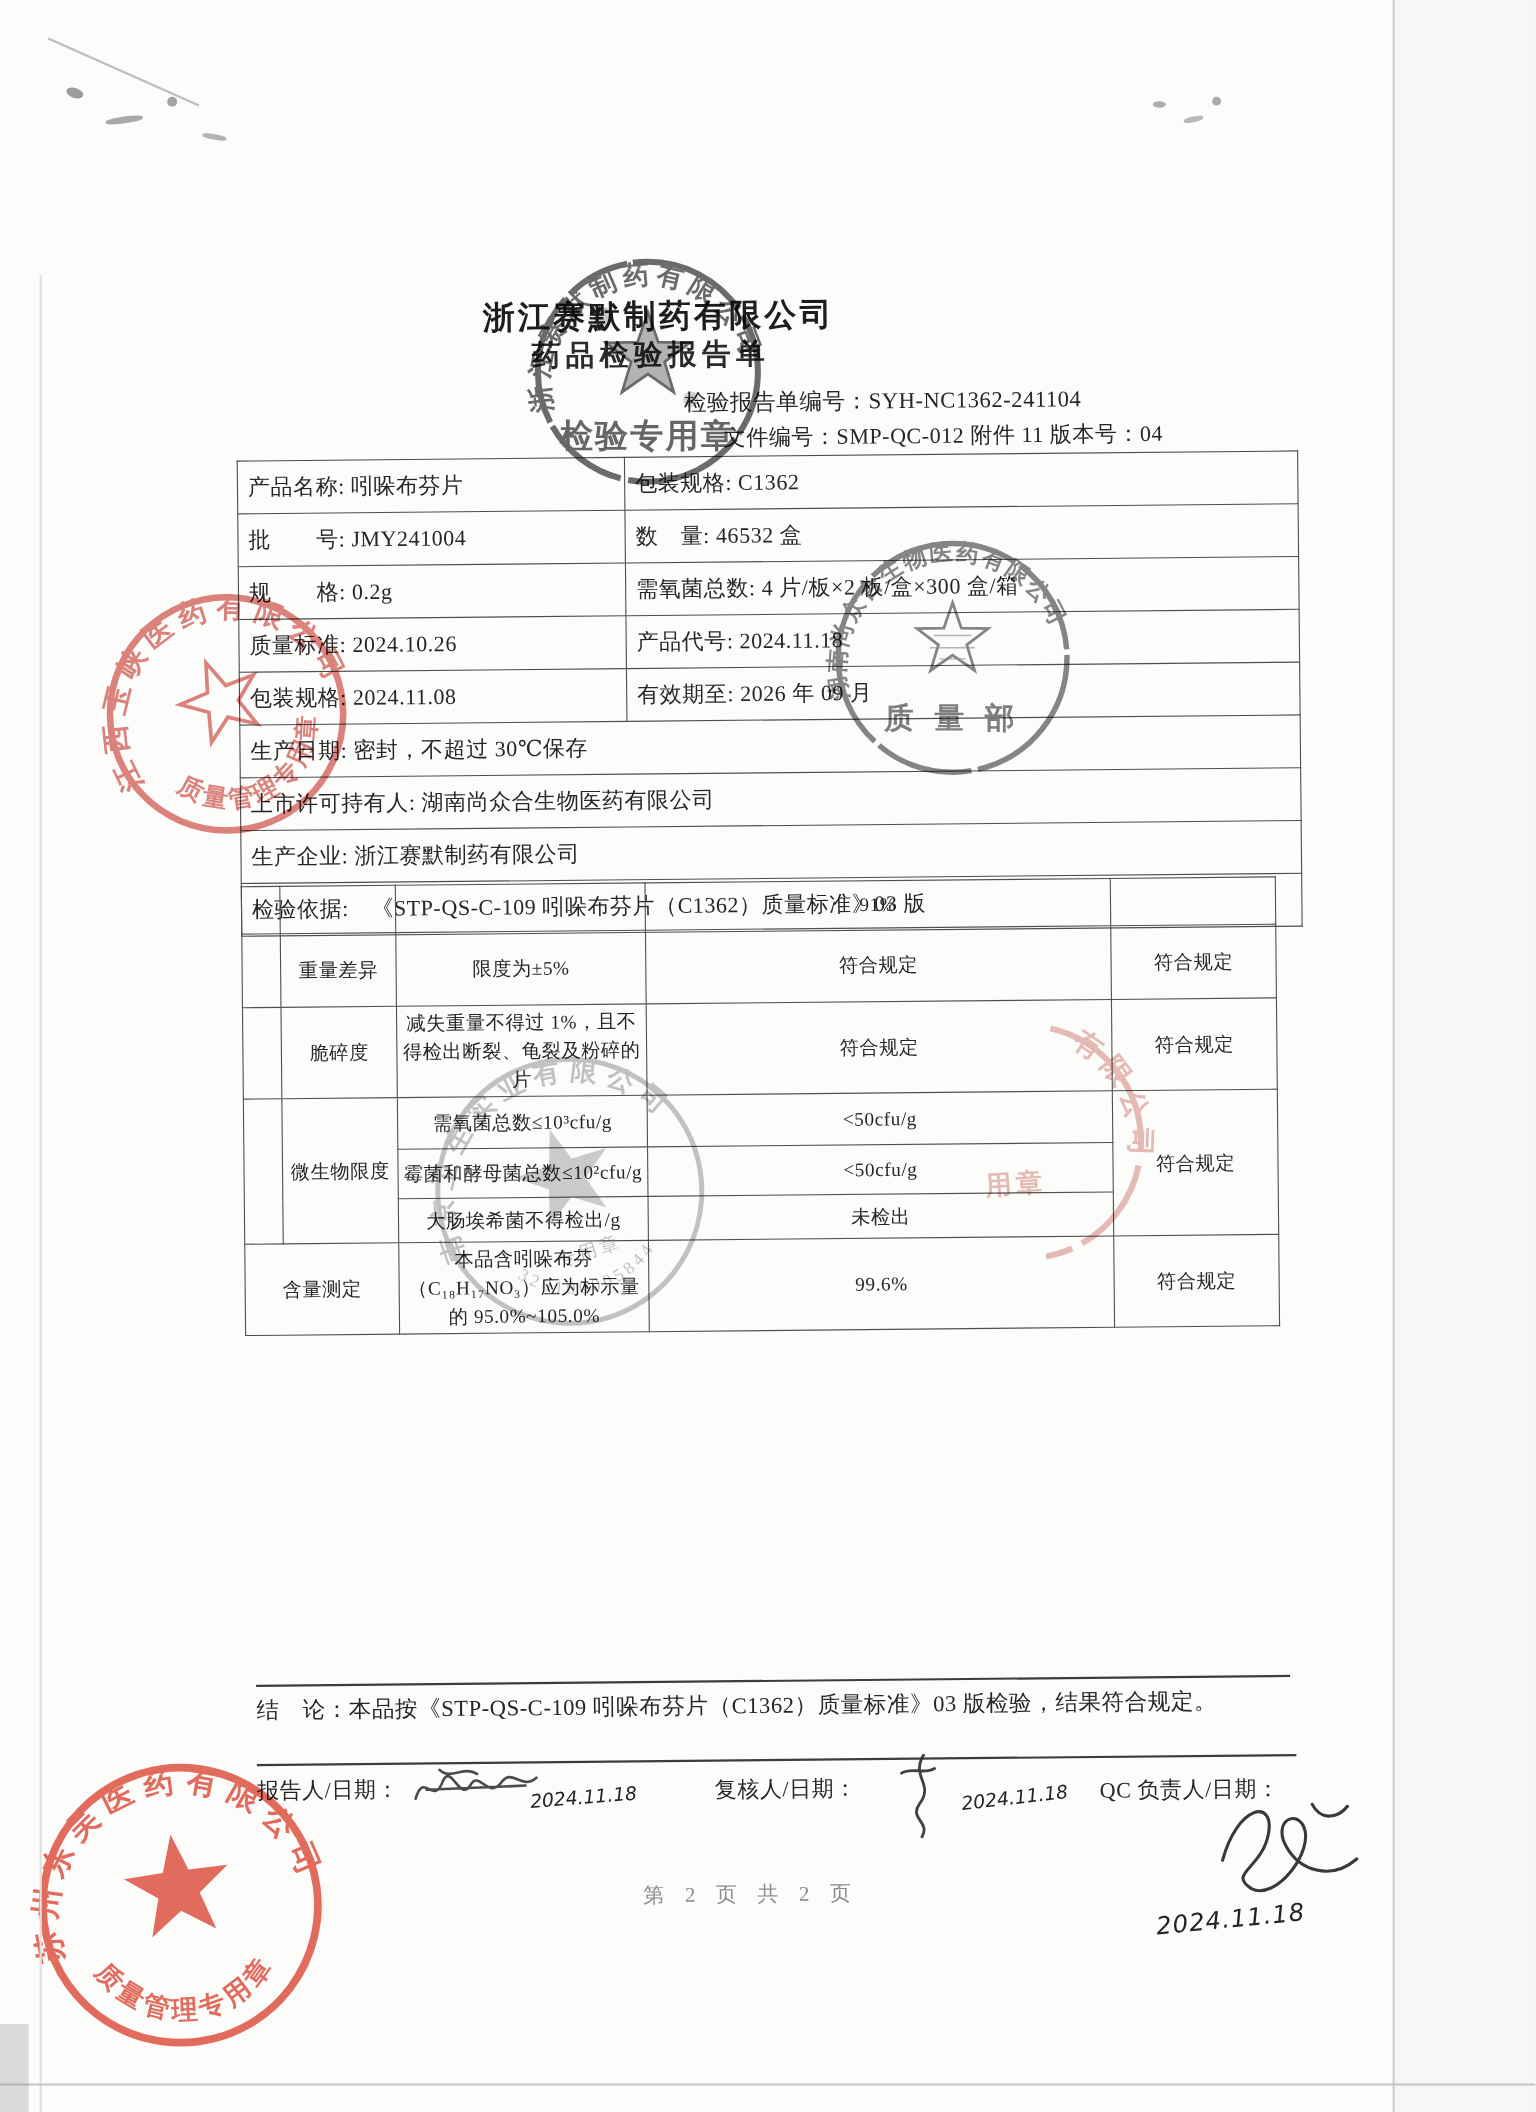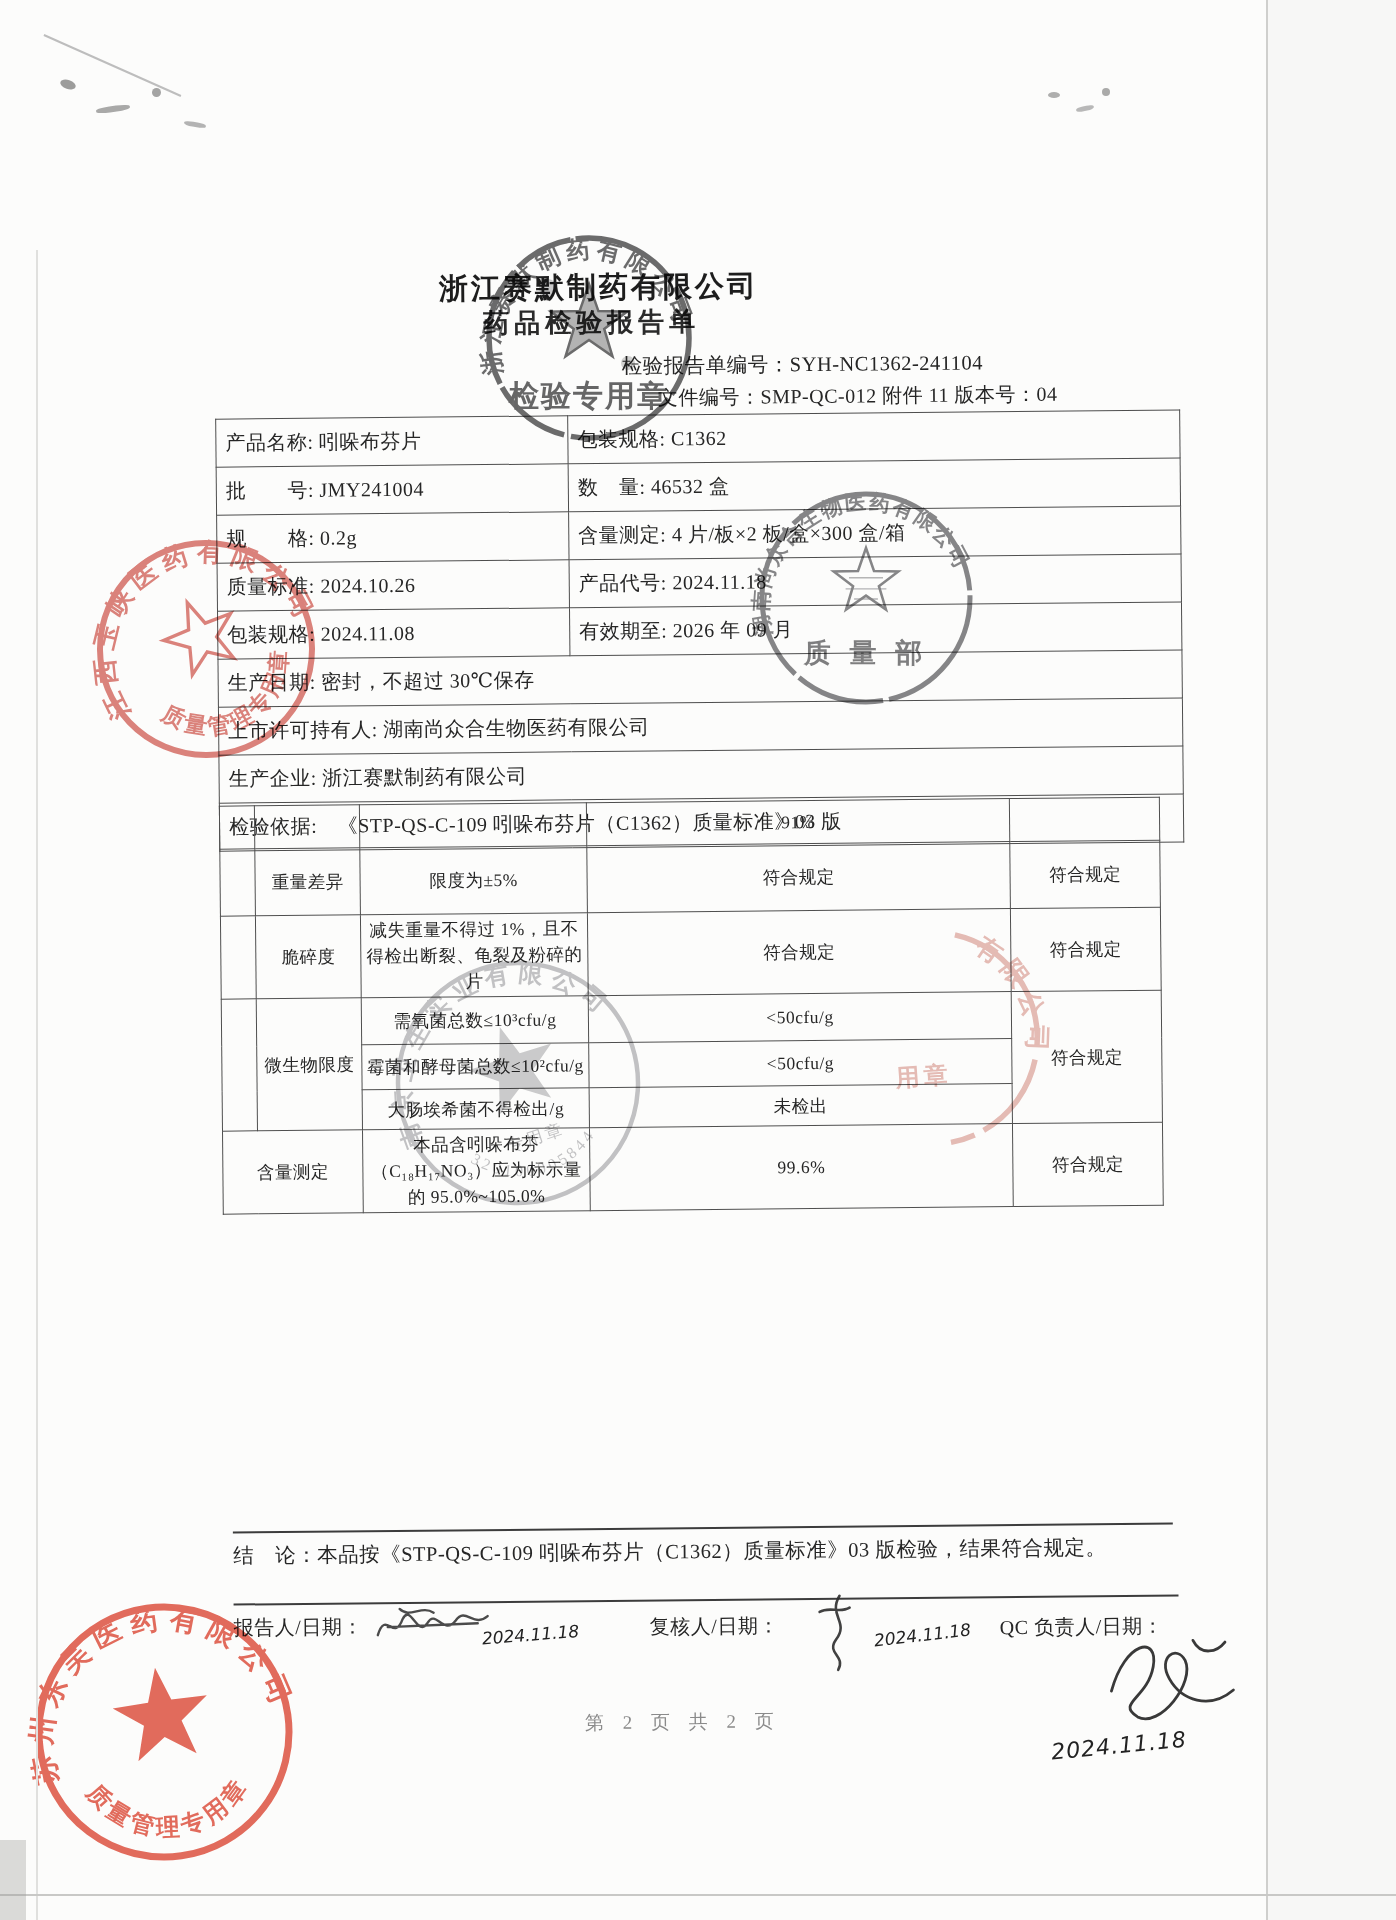--- a/index.html
+++ b/index.html
@@ -55,21 +55,21 @@
           <tr>
         <td><span class="lbl">产品名称:</span> <span>吲哚布芬片</span></td>
         <td><span class="lbl">包装规格:</span> <span>C1362</span></td>
       </tr>
       <tr>
         <td><span class="lbl">批　　号:</span> <span>JMY241004</span></td>
         <td><span class="lbl">数　量:</span> <span>46532 盒</span></td>
       </tr>
       <tr>
         <td><span class="lbl">规　　格:</span> <span>0.2g</span></td>
-        <td><span class="lbl">含量测定:</span> <span>4 片/板×2 板/盒×300 盒/箱</span></td>
+        <td><span class="lbl">需氧菌总数:</span> <span>4 片/板×2 板/盒×300 盒/箱</span></td>
       </tr>
       <tr>
         <td><span class="lbl">质量标准:</span> <span>2024.10.26</span></td>
         <td><span class="lbl">产品代号:</span> <span>2024.11.18</span></td>
       </tr>
       <tr>
         <td><span class="lbl">包装规格:</span> <span>2024.11.08</span></td>
         <td><span class="lbl">有效期至:</span> <span>2026 年 09 月</span></td>
       </tr>
       <tr>

